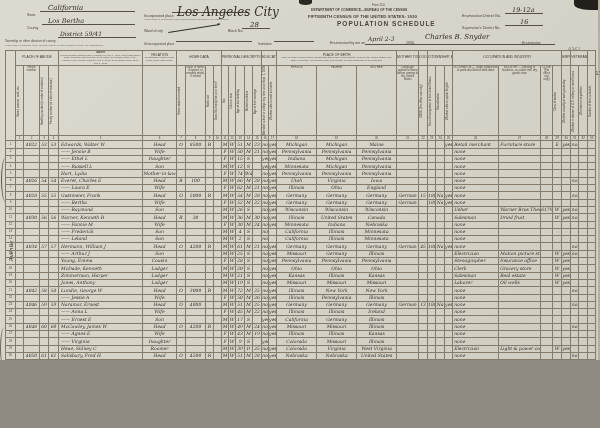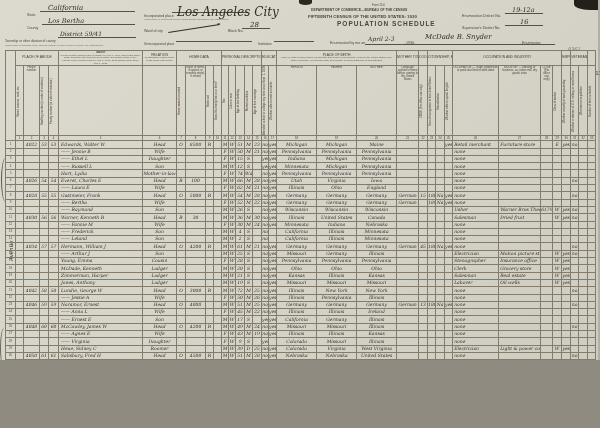--- a/index.html
+++ b/index.html
@@ -86,21 +86,21 @@
   <span class="hw" style="left:512px;top:6px;font-size:6.5px;">19-12a</span>
   <span class="lbl" style="left:462px;top:26px;">Supervisor's District No.</span>
   <span class="fill" style="left:505px;top:25px;width:38px;"></span>
   <span class="hw" style="left:520px;top:18px;font-size:6.5px;">16</span>
 
   <span class="lbl" style="right:-2px;top:70px;font-size:6px;">13</span>
 
   <span class="lbl" style="left:330px;top:41px;">Enumerated by me on</span>
   <span class="hw" style="left:368px;top:35px;font-size:6px;">April 2-3</span>
   <span class="lbl" style="left:404px;top:41px;">, 1930,</span>
-  <span class="hw" style="left:425px;top:33px;font-size:7px;">McDade B. Snyder</span>
+  <span class="hw" style="left:425px;top:33px;font-size:7px;">Charles B. Snyder</span>
   <span class="lbl" style="left:520px;top:41px;">, Enumerator</span>
   <span class="fill" style="left:365px;top:44px;width:190px;"></span>
   <span class="hw pencil" style="left:568px;top:46px;font-size:5px;">8361</span>
 
   <span class="vstreet" style="left:14px;top:255px;">Avenue</span>
   <span class="vstreet" style="left:14px;top:402px;">Avenue</span>
 
   <div class="tablewrap">
     <table class="census">
       <colgroup>

